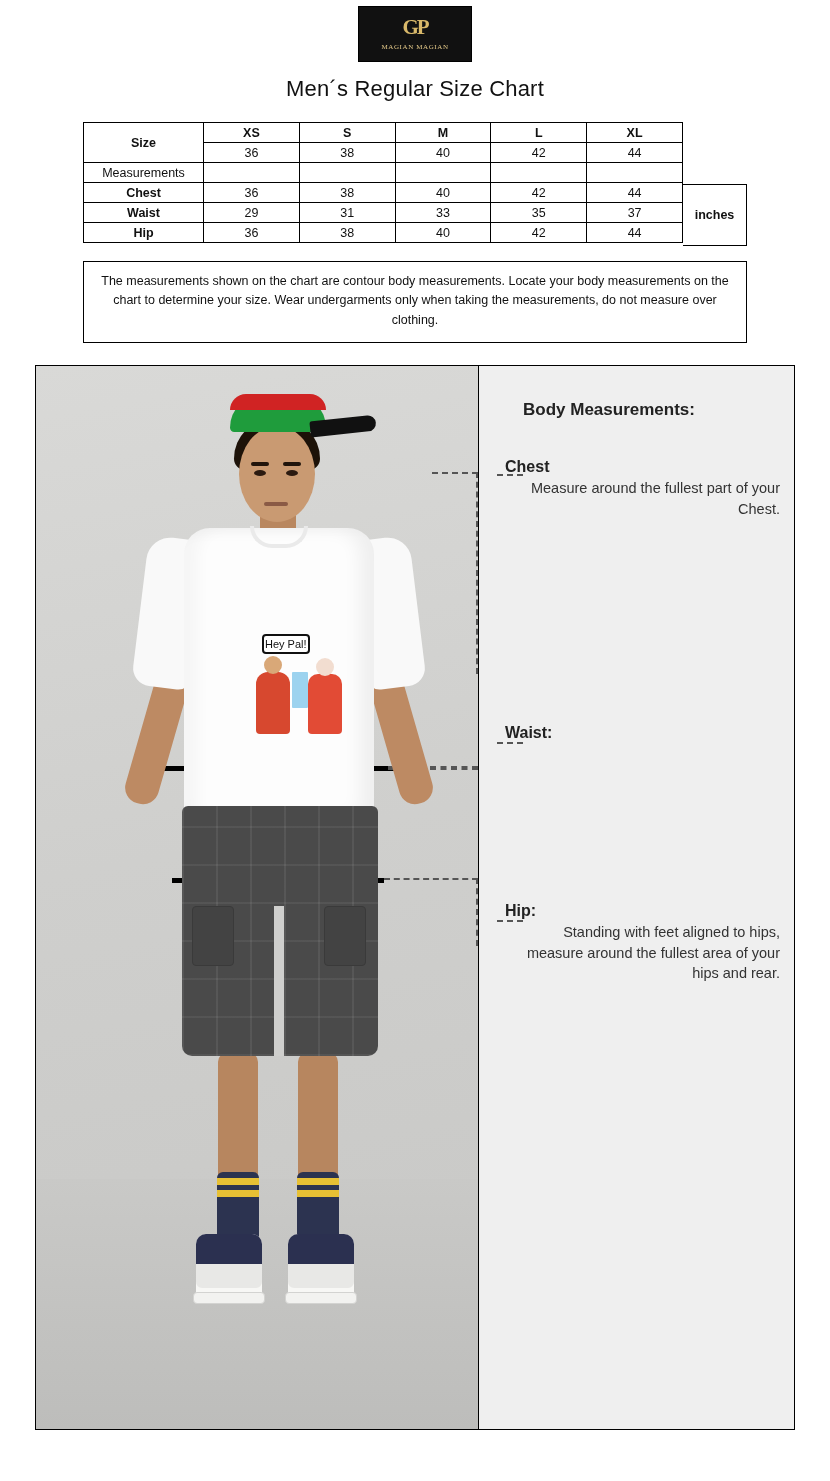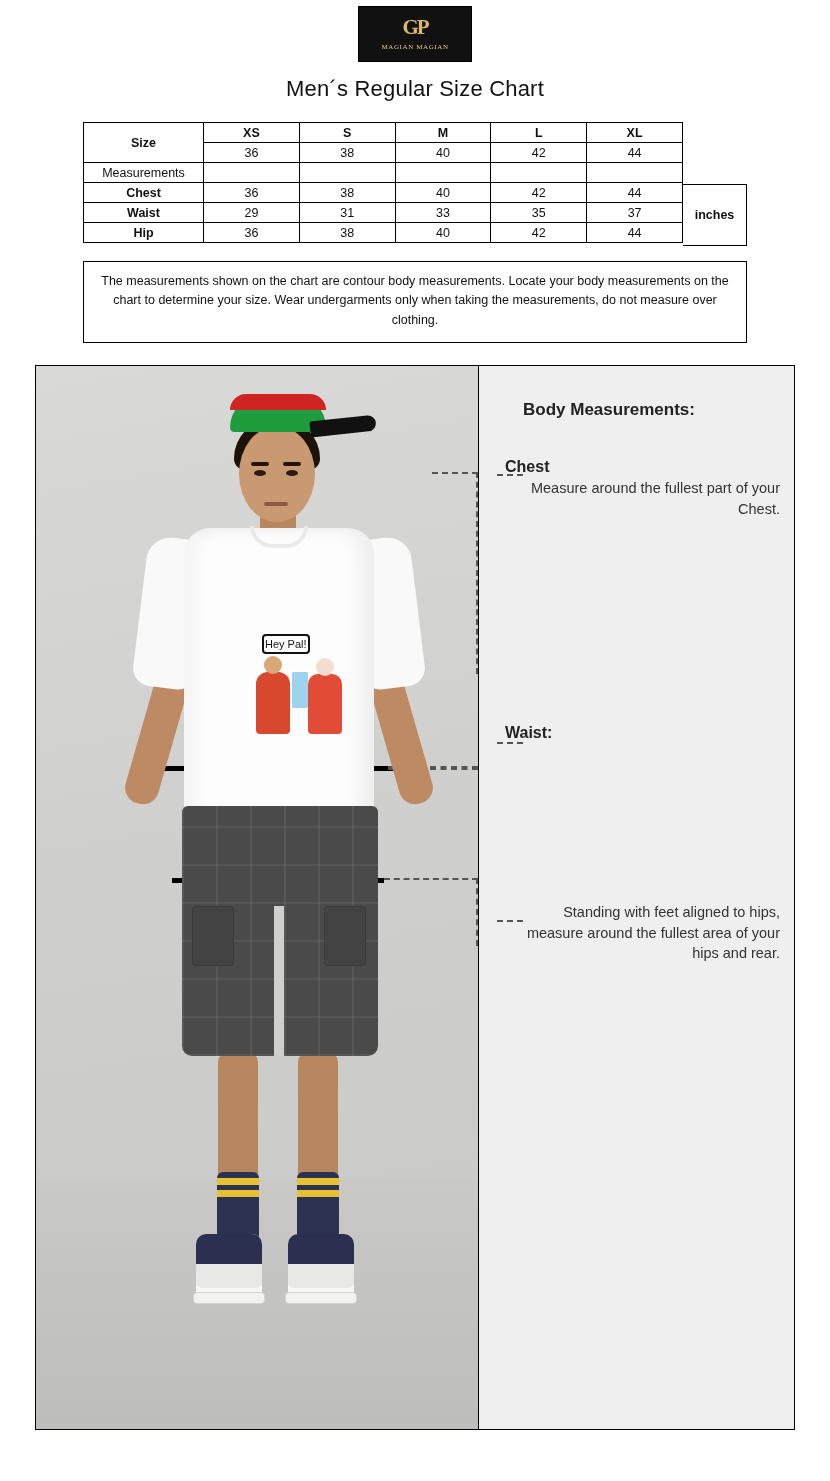--- a/index.html
+++ b/index.html
@@ -547,16 +547,17 @@
       <p>Measure around the fullest part of your Chest.</p>
     </div>
 
     <div class="info-block blk-waist">
       <div class="dash-line dash-waist"></div>
       <h4>Waist:</h4>
     </div>
 
     <div class="info-block blk-hip">
       <div class="dash-line dash-hip"></div>
+      <h4>Hip:</h4>
       <p>Standing with feet aligned to hips, measure around the fullest area of your hips and rear.</p>
     </div>
   </div>
 </div>
 
 </body></html>

